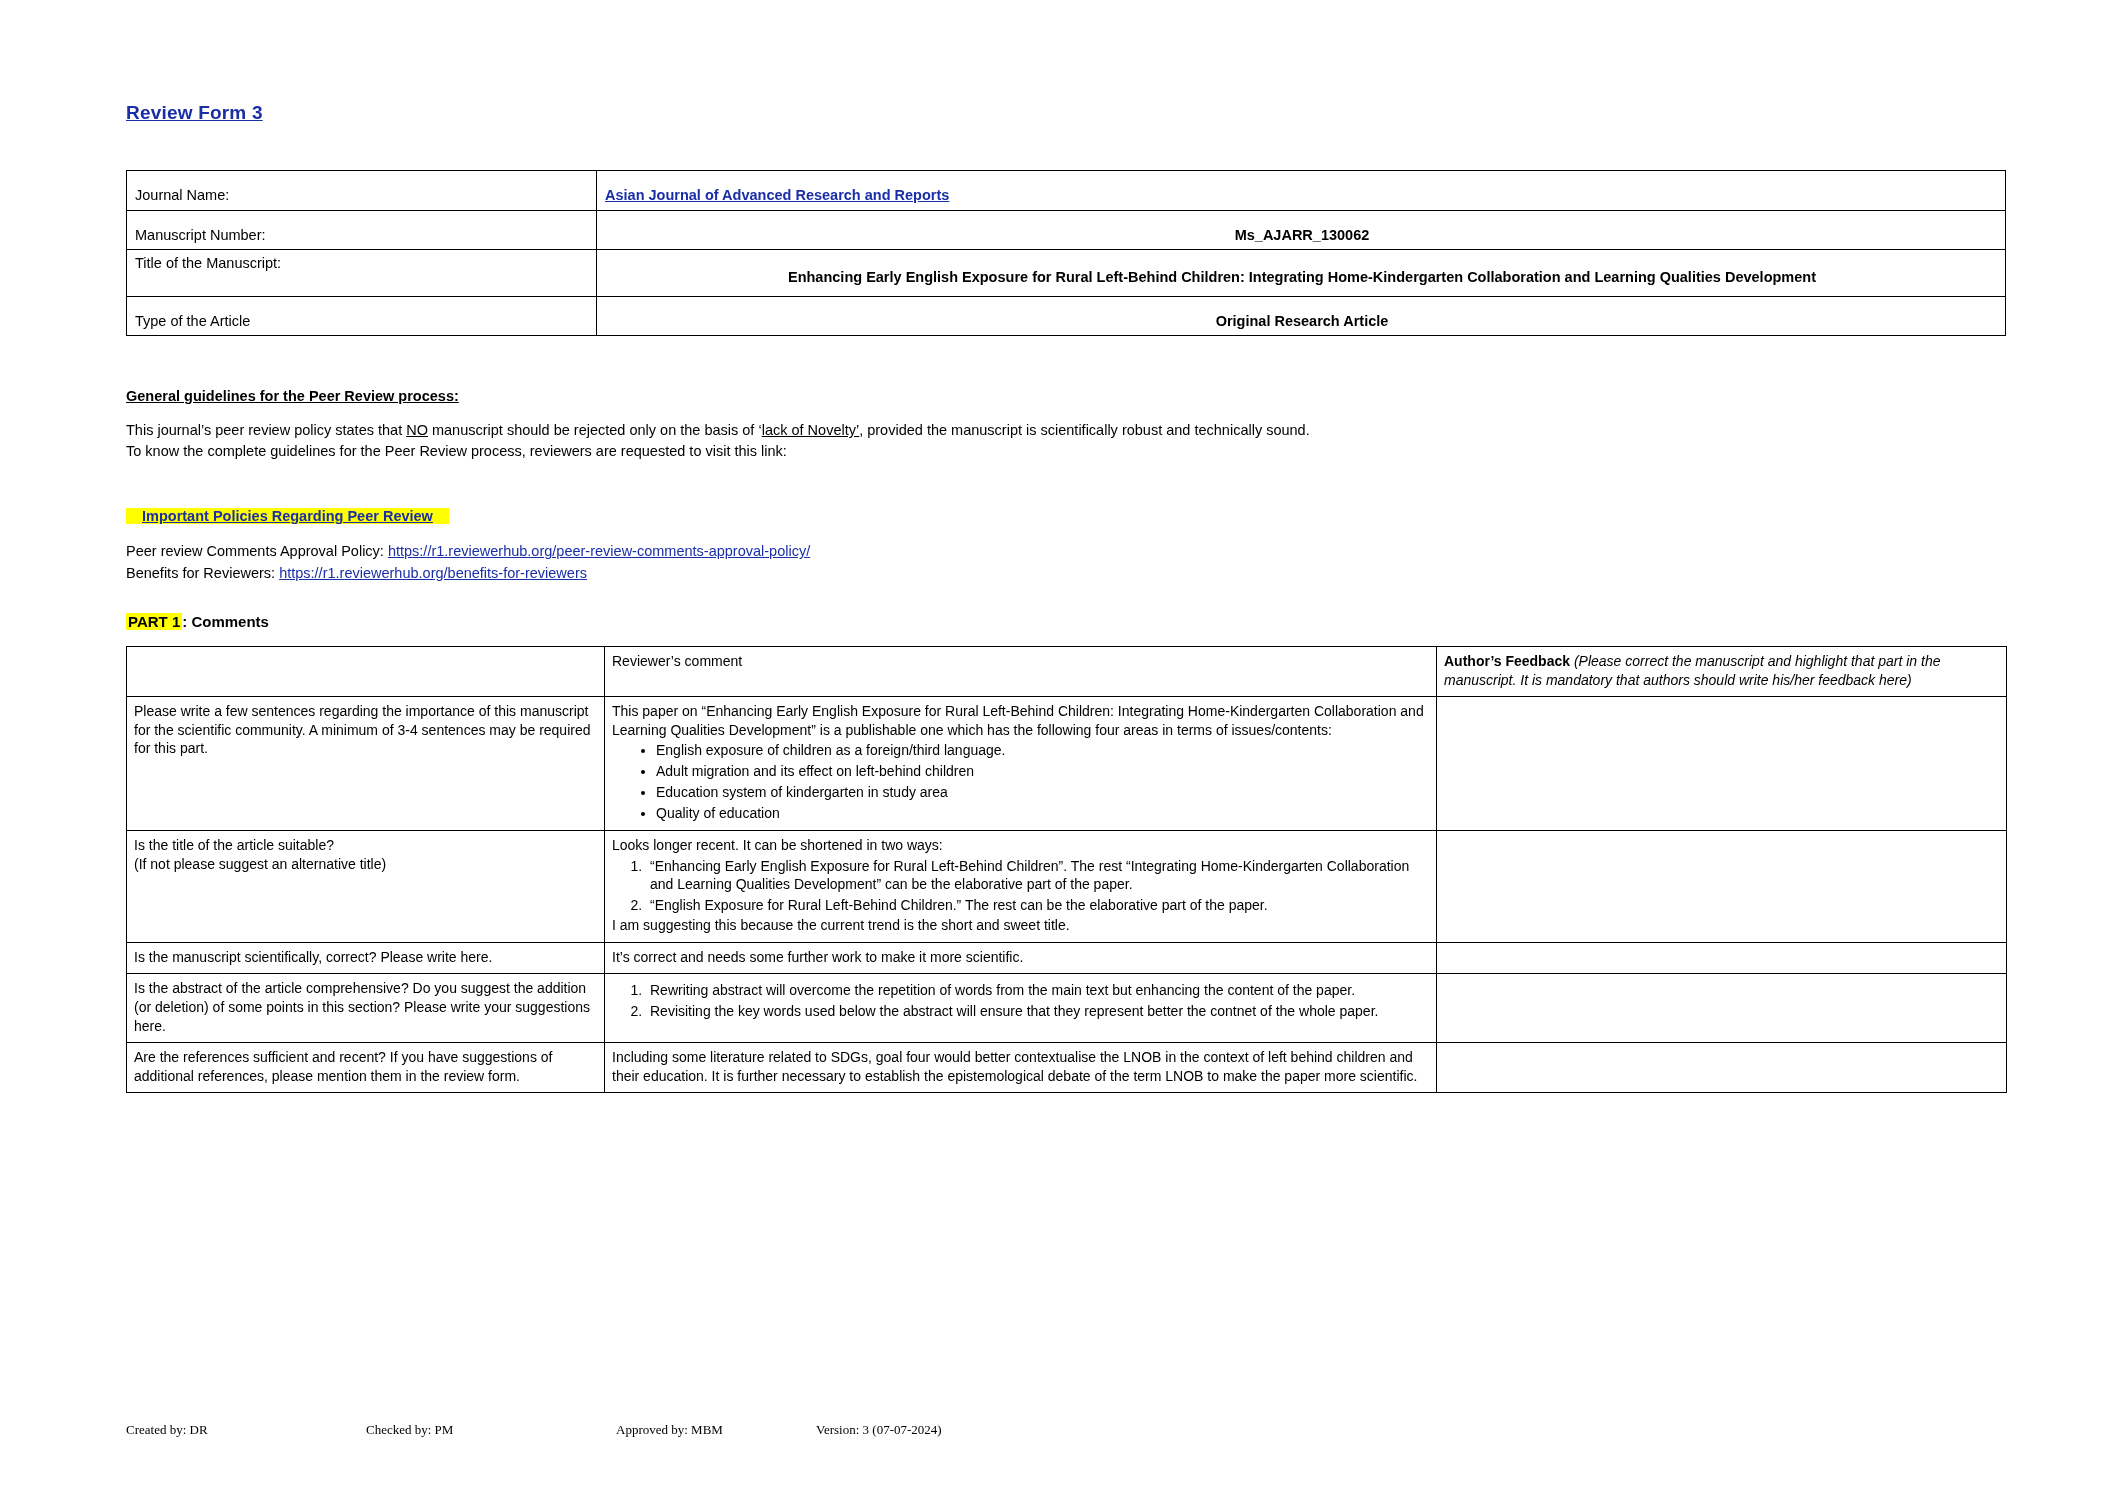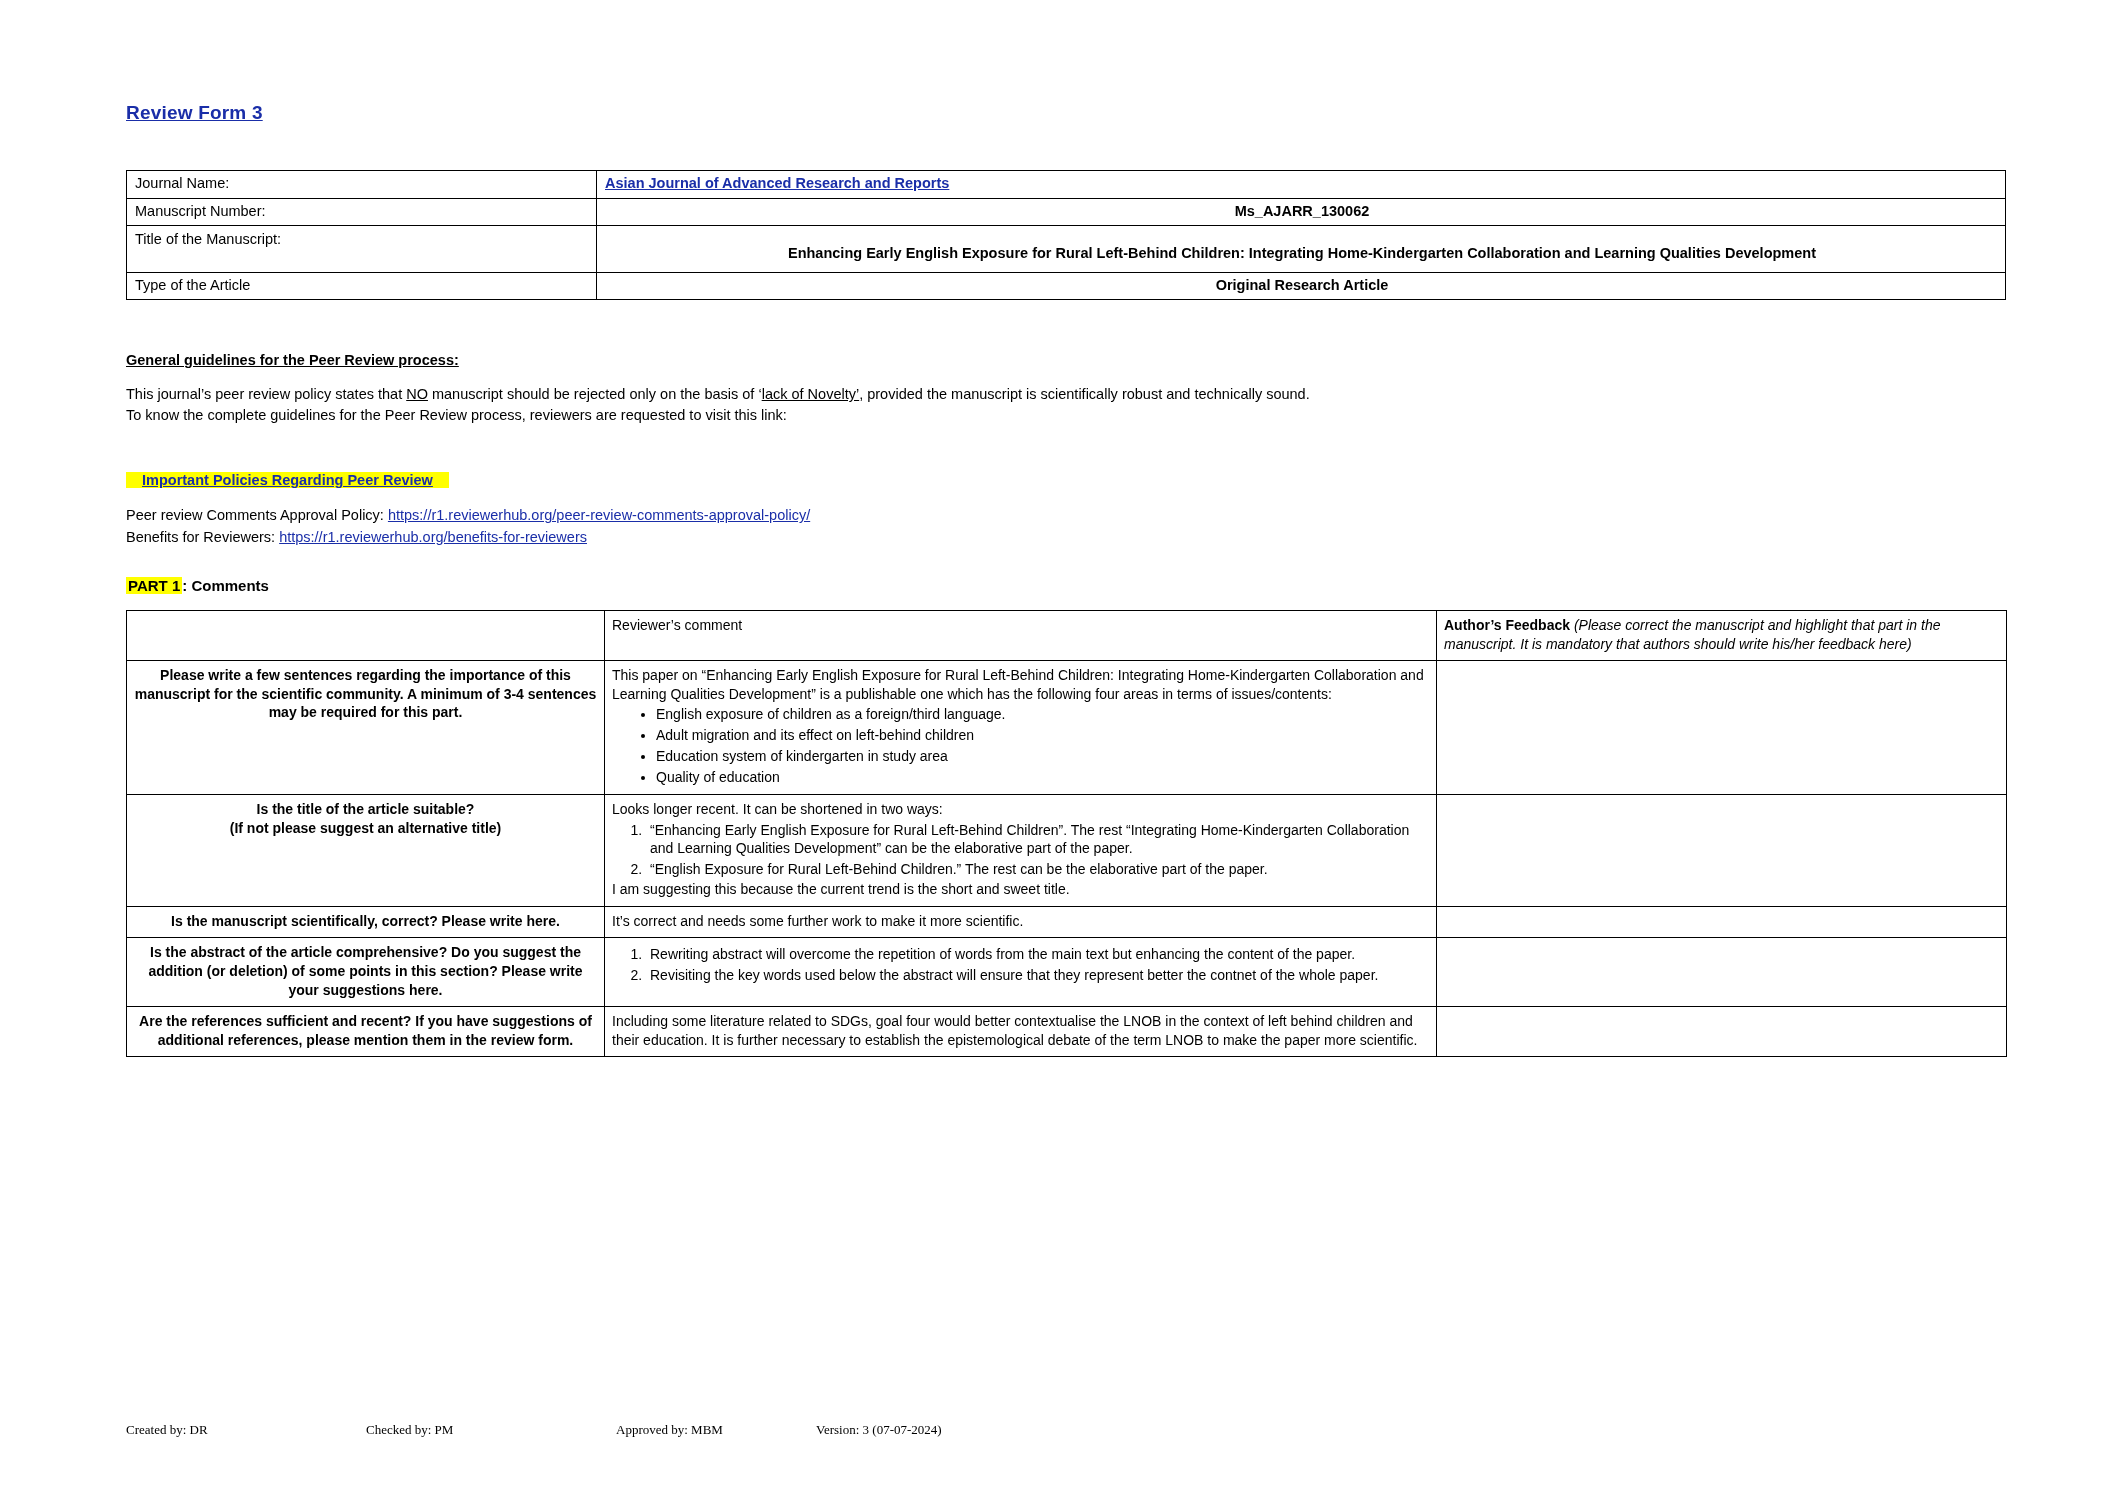--- a/index.html
+++ b/index.html
@@ -39,21 +39,21 @@
   }
 
   
   table.hdr {
     border-collapse: collapse;
     width: 1880px;
     table-layout: fixed;
   }
   table.hdr td {
     border: 1px solid #000;
-    padding: 3px 6px 4px 8px;
+    padding: 15px 6px 4px 8px;
     font-size: 14.5px;
     vertical-align: top;
     line-height: 1.35;
   }
   td.hdr-label { width: 455px; }
   .hdr-journal {
     color: #1a2ea8;
     font-weight: bold;
     text-decoration: underline;
     font-size: 14.5px;
@@ -116,25 +116,24 @@
     vertical-align: top;
     font-size: 14px;
     line-height: 1.33;
     padding: 5px 7px 7px 7px;
   }
   col.c1 { width: 478px; }
   col.c2 { width: 832px; }
   col.c3 { width: 570px; }
 
   .q-text {
-    font-weight: bold;
+    font-weight: normal;
     font-size: 14px;
     line-height: 1.37;
     padding-left: 32px;
-    text-align: center;
   }
   .hdr-row td { font-size: 14px; }
   .feedback-head b { font-weight: bold; }
   .feedback-head i { font-style: italic; }
 
   ul.bullets {
     margin: 2px 0 0 0;
     padding-left: 44px;
     list-style: disc;
   }

